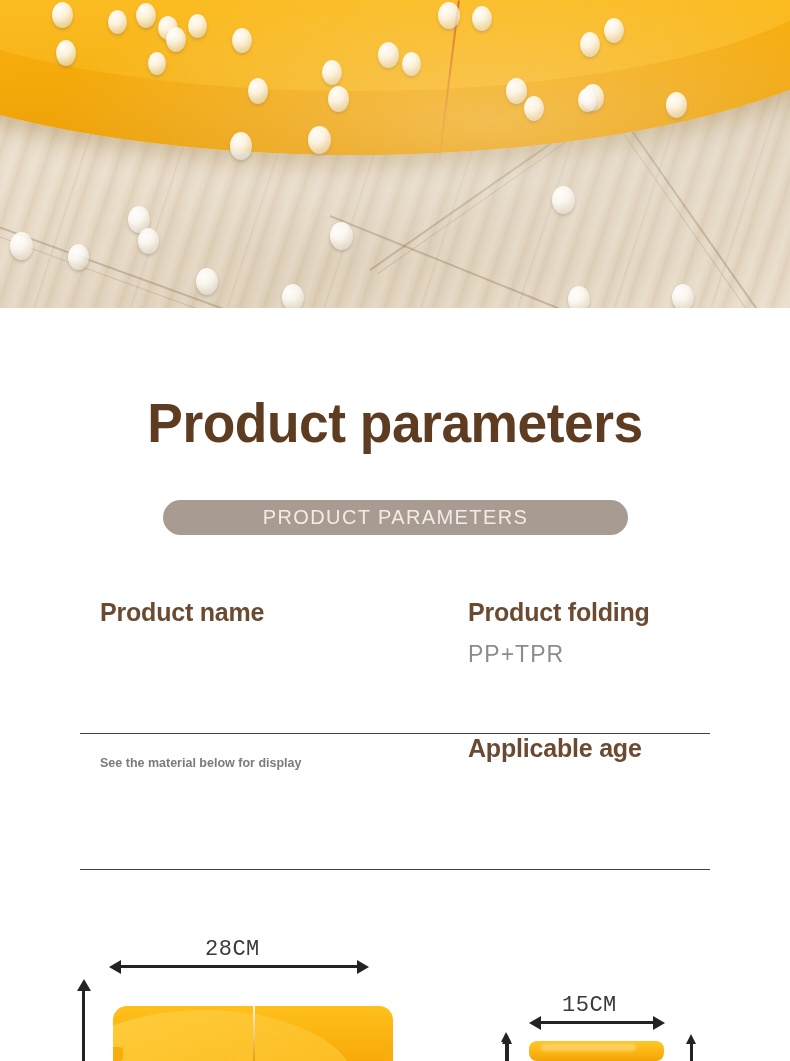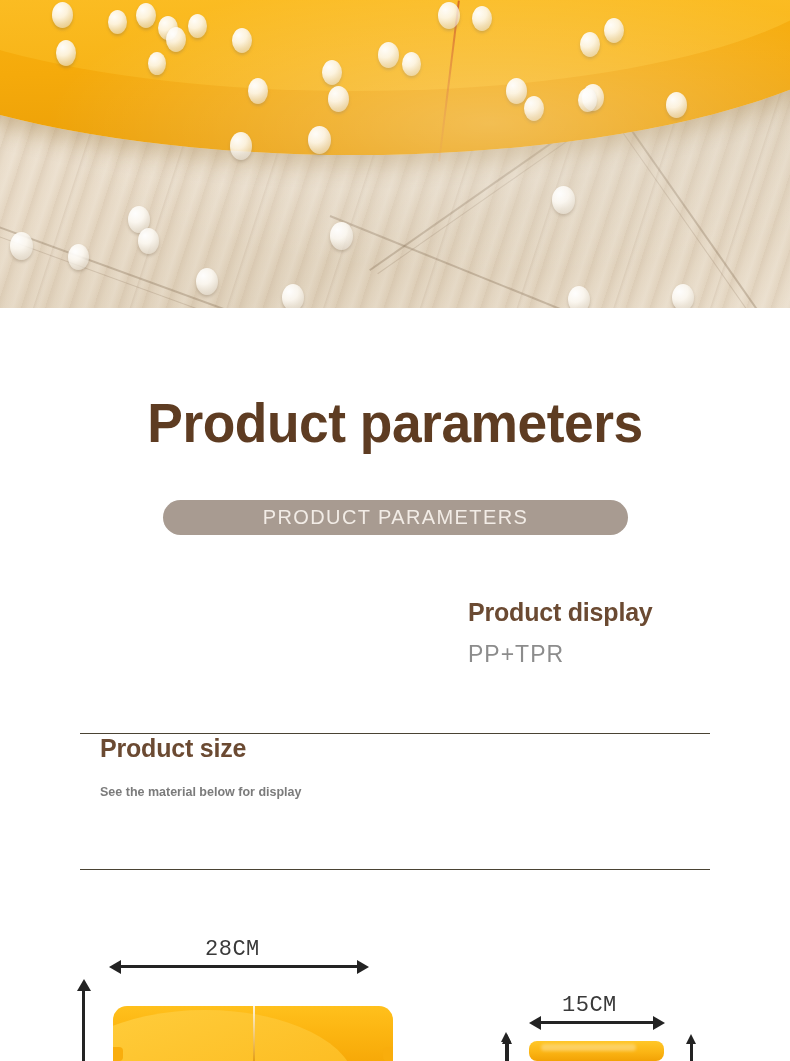--- a/index.html
+++ b/index.html
@@ -323,33 +323,34 @@
   <div class="title">Product parameters</div>
 
   <div class="badge">
     <span class="badge-text">PRODUCT PARAMETERS</span>
   </div>
 
   <div class="params">
 
     <div class="prow">
       <div class="pcell left">
+        <div class="plabel">Product name</div>
       </div>
       <div class="pcell right">
-        <div class="plabel">Product display</div>
+        <div class="plabel">Product folding</div>
         <div class="pvalue v-mat">PP+TPR</div>
       </div>
     </div>
 
     <div class="prow">
       <div class="pcell left">
-        <div class="plabel">Product size</div>
         <div class="pvalue v-size">See the material below for display</div>
       </div>
       <div class="pcell right">
+        <div class="plabel">Applicable age</div>
       </div>
     </div>
 
   </div>
 </div>
 
 <div class="dims">
   <div class="dim-text" style="left:205px; top:325px;">28CM</div>
   <div class="arrow-h" style="left:120px; top:353px; width:238px;"></div>
 

